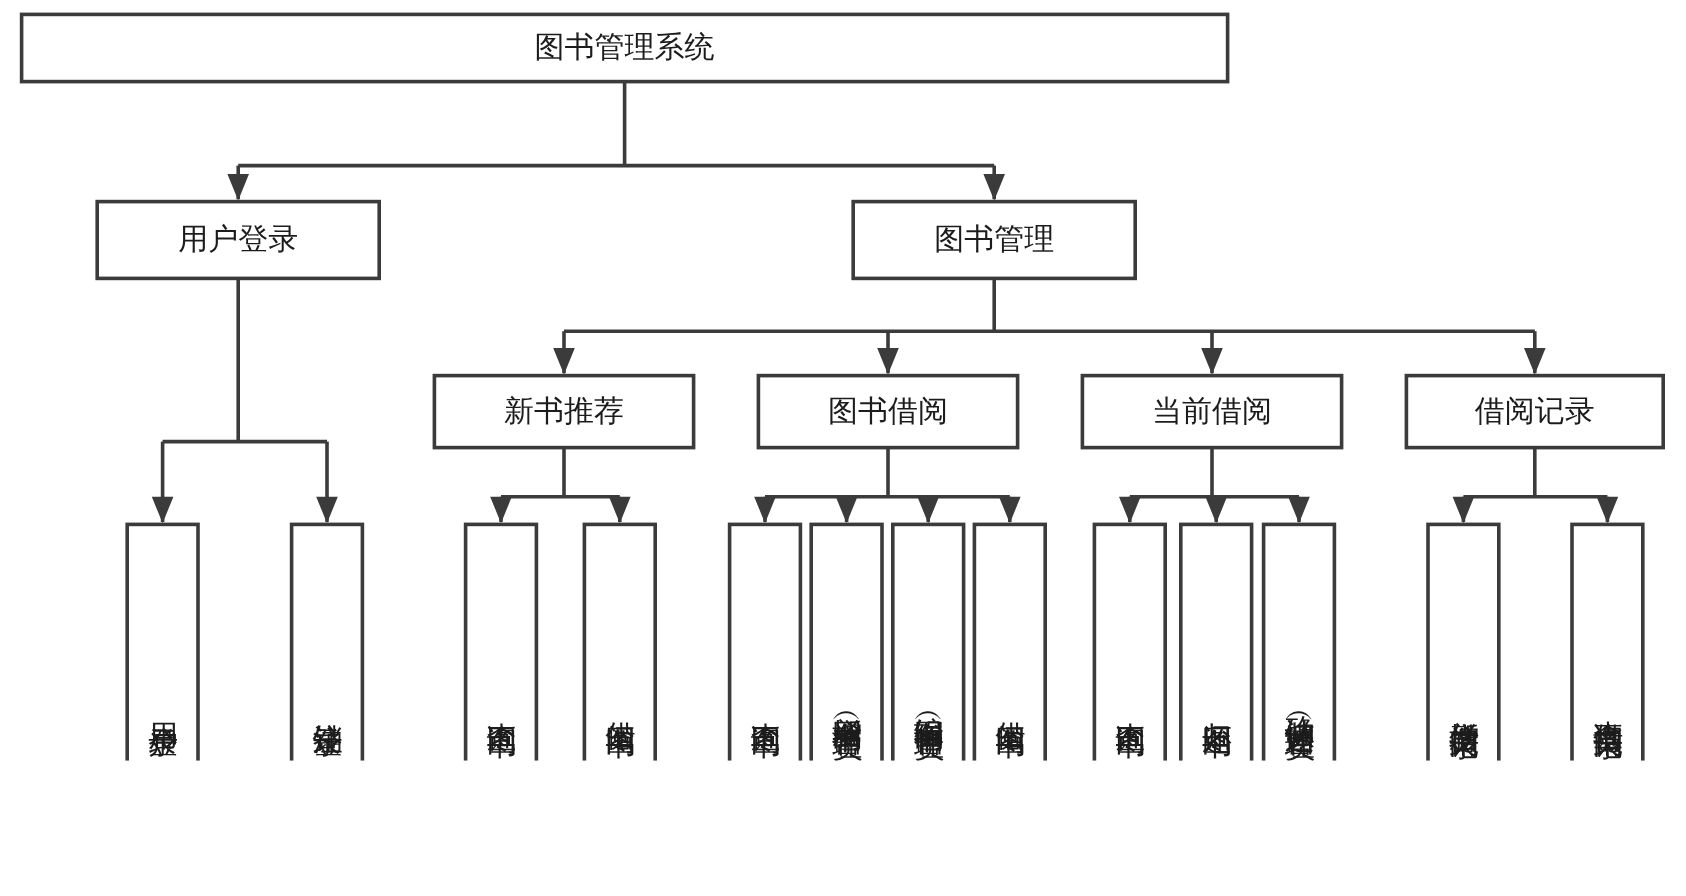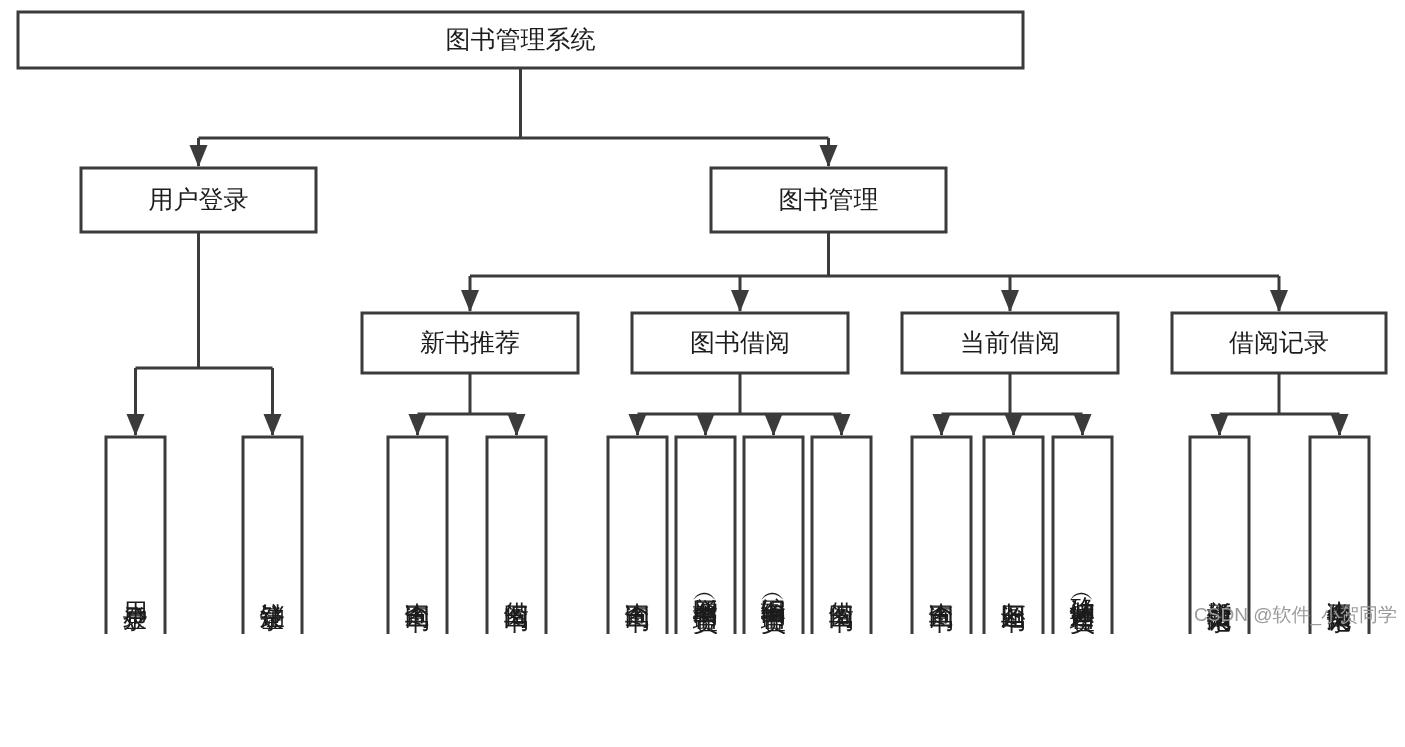--- a/index.html
+++ b/index.html
@@ -203,15 +203,14 @@
         <div class="leaf-label">确认归还（管理员）</div>
       </div>
       <div class="leaf-label-wrap" style="left: 1190px; top: 437px; width: 59px; height: 298px; align-items: center;">
         <div class="leaf-label">新增借阅记录</div>
       </div>
       <div class="leaf-label-wrap" style="left: 1310px; top: 437px; width: 59px; height: 298px; align-items: center;">
         <div class="leaf-label">查询借阅记录</div>
       </div>
     </div>
 
-  <div class="watermark">CSDN @软件_小贺同学</div>
 
 </div>
 
 </body></html>

